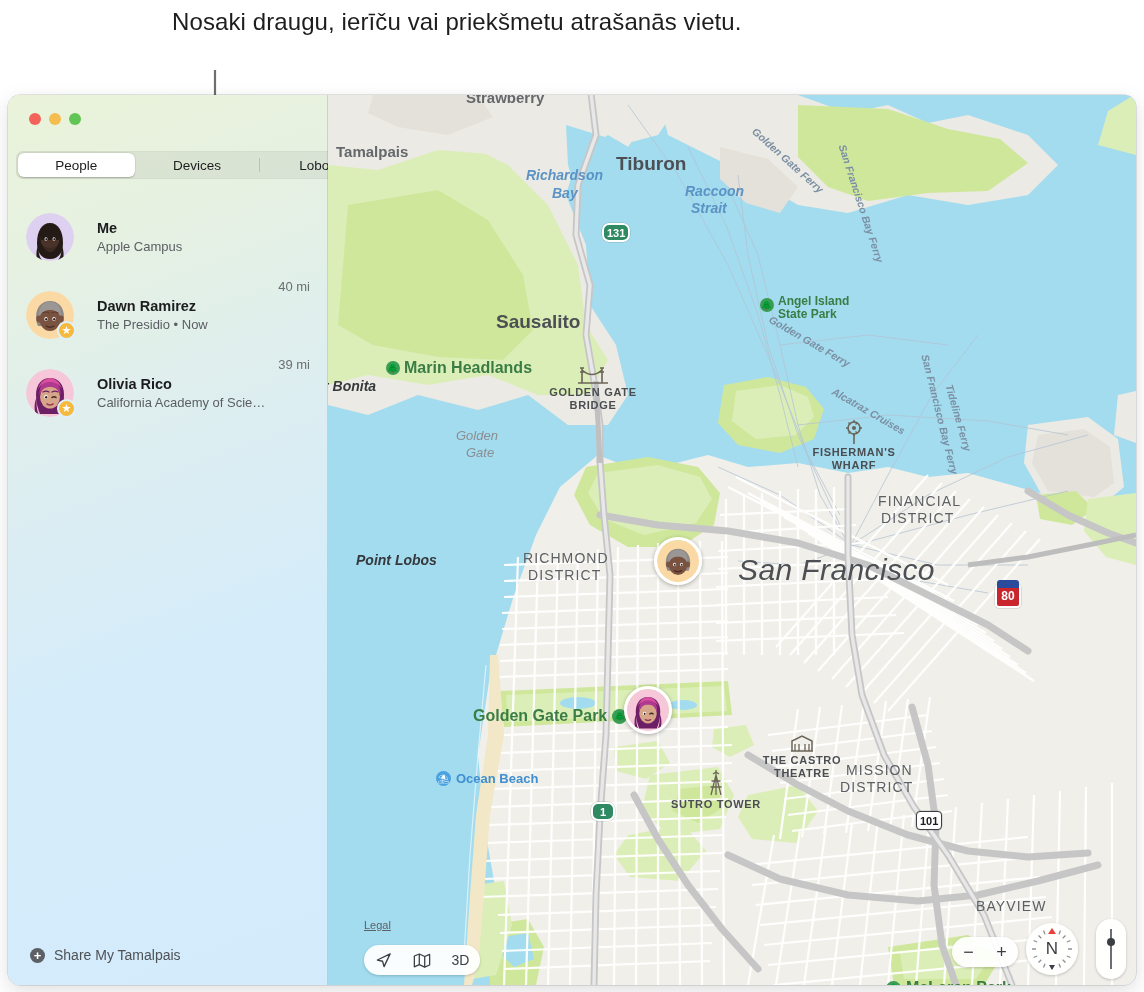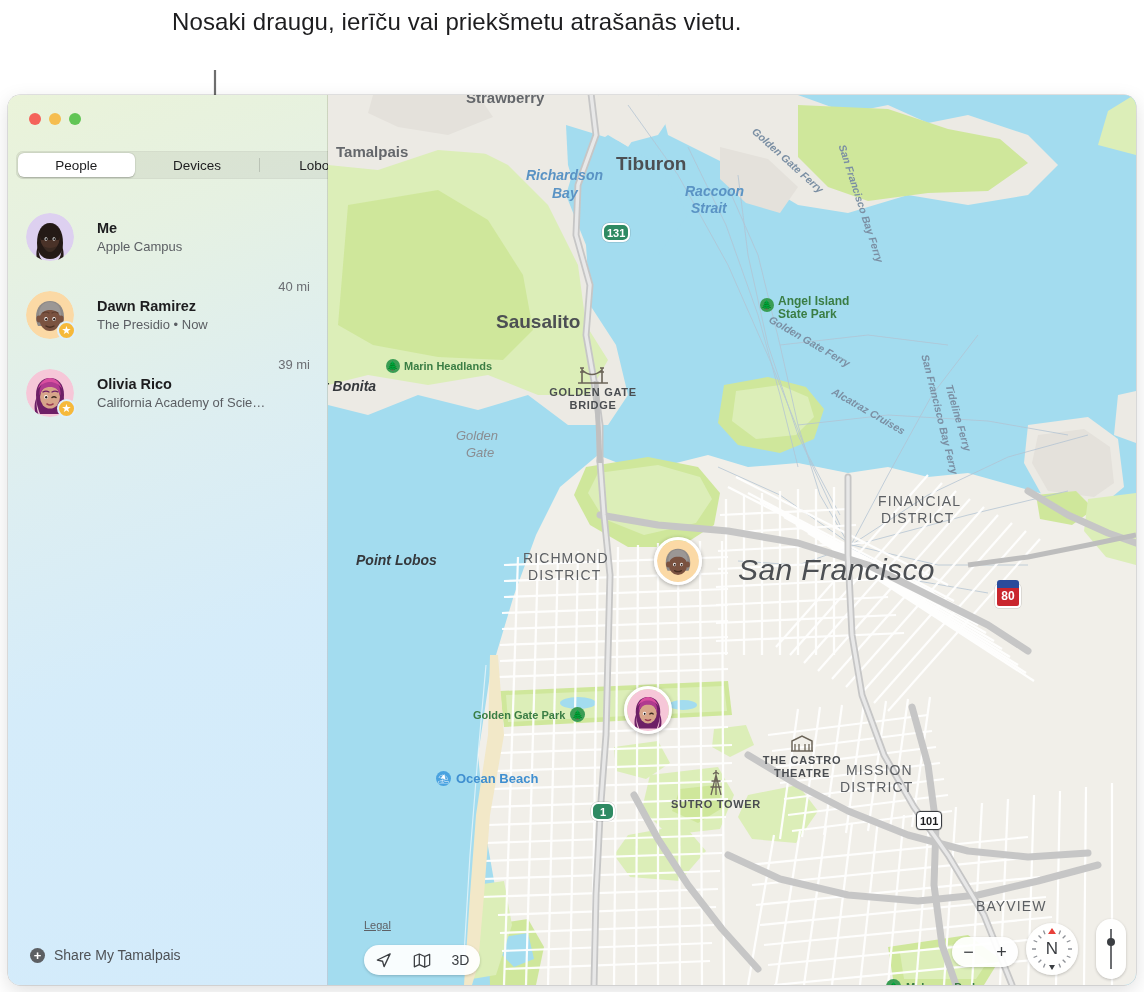--- a/index.html
+++ b/index.html
@@ -94,21 +94,21 @@
   .mlabel{position:absolute;pointer-events:none;white-space:nowrap;}
 
   .lb-city{font-size:30px;color:#4c4f53;letter-spacing:.4px;font-weight:400;}
   .lb-town{font-size:19px;color:#4c4f53;font-weight:700;}
   .lb-town2{font-size:15px;color:#64676b;font-weight:700;}
   .lb-water{font-size:14px;color:#5a93c4;font-style:italic;font-weight:700;}
   .lb-water-g{font-size:13px;color:#8a8d92;font-style:italic;}
   .lb-pointlobos{font-size:14px;color:#35383c;font-style:italic;font-weight:700;}
   .lb-hood{font-size:14px;color:#5c5f63;letter-spacing:1.1px;text-align:right;line-height:17px;}
   .lb-poi{font-size:11px;color:#4a4d51;letter-spacing:.7px;text-align:center;line-height:13px;font-weight:700;}
-  .lb-park{font-size:11px;color:#3a7d44;font-weight:600;}
+  .lb-park{font-size:16px;color:#3a7d44;font-weight:600;}
   .lb-parkw{font-size:12px;color:#3a7d44;font-weight:700;line-height:13px;}
   .lb-beach{font-size:13px;color:#3f8fd0;font-weight:600;}
   .lb-ferry{font-size:10.5px;color:#7b8fa3;font-style:italic;font-weight:600;}
 
   .shield{
     position:absolute;display:flex;align-items:center;justify-content:center;
     font-size:11px;font-weight:700;color:#fff;background:#2f8a63;
     border:2px solid #fff;border-radius:7px;height:19px;min-width:24px;padding:0 3px;
     box-sizing:border-box;box-shadow:0 0 0 .5px rgba(0,0,0,.18);
   }
@@ -557,20 +557,30 @@
     <div class="mlabel lb-pointlobos" style="left:28px;top:457px;">Point Lobos</div>
 
     <div class="mlabel" style="left:220px;top:268px;text-align:center;width:90px;">
       <svg width="34" height="22" viewBox="0 0 34 22" style="display:block;margin:0 auto;">
         <path d="M6 20 V5 M6 5 l-2 0 M6 5 l2 0 M6 9 l-2 0 M6 9 l2 0 M26 20 V5 M26 5 l-2 0 M26 5 l2 0 M26 9 l-2 0 M26 9 l2 0 M2 20 h30 M6 7 Q16 16 26 7" stroke="#6b6458" stroke-width="1.6" fill="none"></path>
       </svg>
       <div class="lb-poi" style="margin-top:1px;">GOLDEN GATE</div>
       <div class="lb-poi">BRIDGE</div>
     </div>
 
+    <div class="mlabel" style="left:478px;top:324px;text-align:center;width:96px;">
+      <svg width="22" height="26" viewBox="0 0 22 26" style="display:block;margin:0 auto;">
+        <circle cx="11" cy="9" r="6" stroke="#6b6458" stroke-width="1.6" fill="none"></circle>
+        <circle cx="11" cy="9" r="2" fill="#6b6458"></circle>
+        <path d="M11 1 v3 M11 14 v3 M3 9 h3 M16 9 h3 M5.5 3.5 l2 2 M14.5 3.5 l-2 2 M5.5 14.5 l2-2 M14.5 14.5 l-2-2" stroke="#6b6458" stroke-width="1.4"></path>
+        <path d="M11 15 v10" stroke="#6b6458" stroke-width="1.6"></path>
+      </svg>
+      <div class="lb-poi" style="margin-top:1px;">FISHERMAN'S</div>
+      <div class="lb-poi">WHARF</div>
+    </div>
 
     <div class="mlabel lb-hood" style="left:550px;top:398px;">FINANCIAL</div>
     <div class="mlabel lb-hood" style="left:553px;top:415px;">DISTRICT</div>
     <div class="mlabel lb-hood" style="left:195px;top:455px;">RICHMOND</div>
     <div class="mlabel lb-hood" style="left:200px;top:472px;">DISTRICT</div>
     <div class="mlabel lb-city" style="left:410px;top:458px;font-style:italic;">San Francisco</div>
 
     <div class="mlabel" style="left:145px;top:612px;display:flex;align-items:center;gap:5px;">
       <span class="lb-park">Golden Gate Park</span>
       <span style="width:15px;height:15px;border-radius:50%;background:#3a9d54;display:inline-flex;align-items:center;justify-content:center;color:#fff;font-size:9px;">🌲</span>

